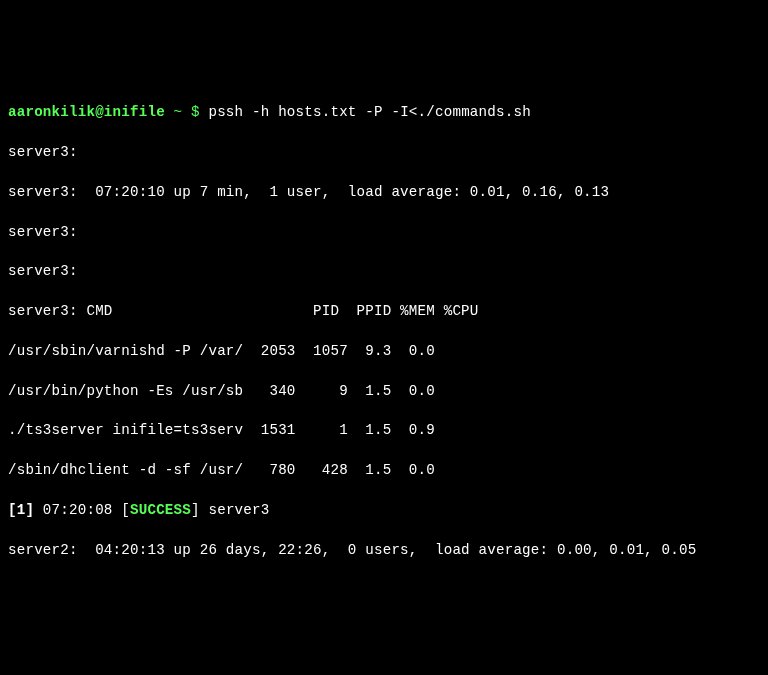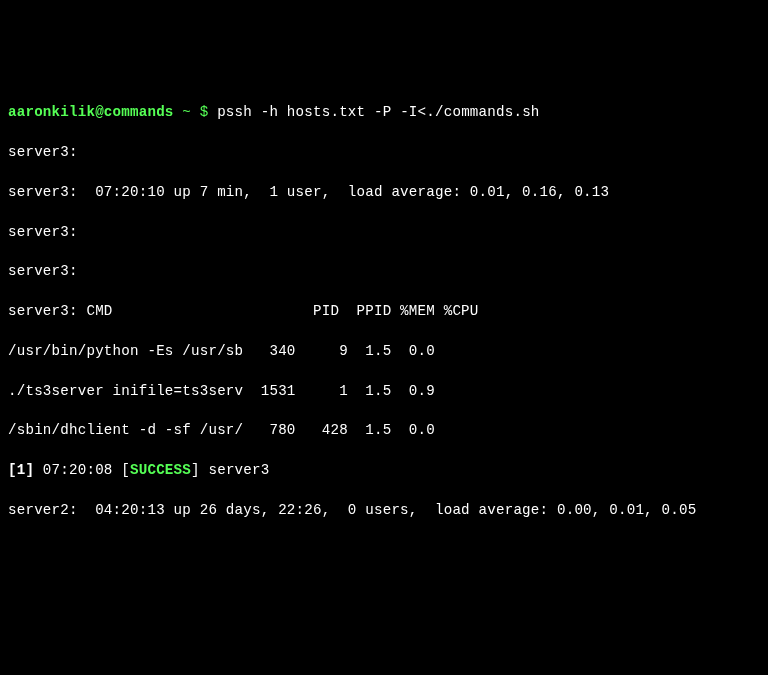--- a/index.html
+++ b/index.html
@@ -17,26 +17,27 @@
     .green { color: #55ff55; }
     .white { color: #ffffff; }
     .bold { font-weight: bold; }
   </style>
 </head>
 <body>
 
 
 
 <div>
-<div><span class="green bold">aaronkilik@commands</span><span class="green"> ~ $ </span><span class="white">pssh -h hosts.txt -P -I&lt;./commands.sh</span></div>
+<div><span class="green bold">aaronkilik@inifile</span><span class="green"> ~ $ </span><span class="white">pssh -h hosts.txt -P -I&lt;./commands.sh</span></div>
 <div>server3:</div>
 <div>server3:  07:20:10 up 7 min,  1 user,  load average: 0.01, 0.16, 0.13</div>
 <div>server3:</div>
 <div>server3:</div>
 <div>server3: CMD                       PID  PPID %MEM %CPU</div>
+<div>/usr/sbin/varnishd -P /var/  2053  1057  9.3  0.0</div>
 <div>/usr/bin/python -Es /usr/sb   340     9  1.5  0.0</div>
 <div>./ts3server inifile=ts3serv  1531     1  1.5  0.9</div>
 <div>/sbin/dhclient -d -sf /usr/   780   428  1.5  0.0</div>
 <div><span class="white bold">[1]</span><span> 07:20:08 </span><span>[</span><span class="green bold">SUCCESS</span><span>]</span><span> server3</span></div>
 <div>server2:  04:20:13 up 26 days, 22:26,  0 users,  load average: 0.00, 0.01, 0.05</div>
 
 
 
 
 

